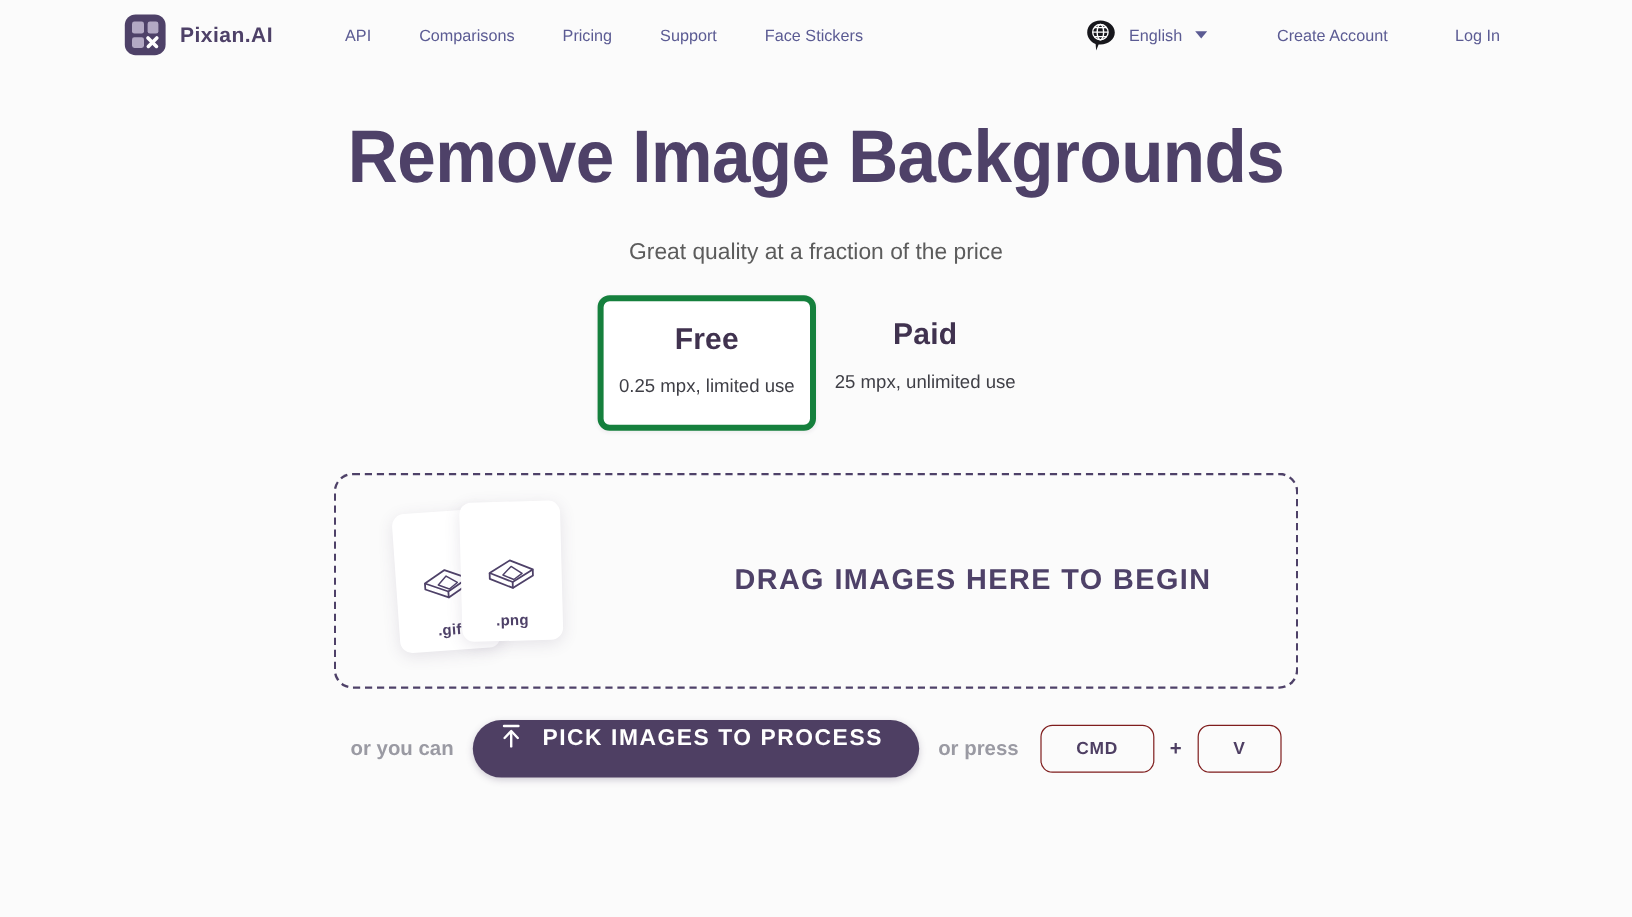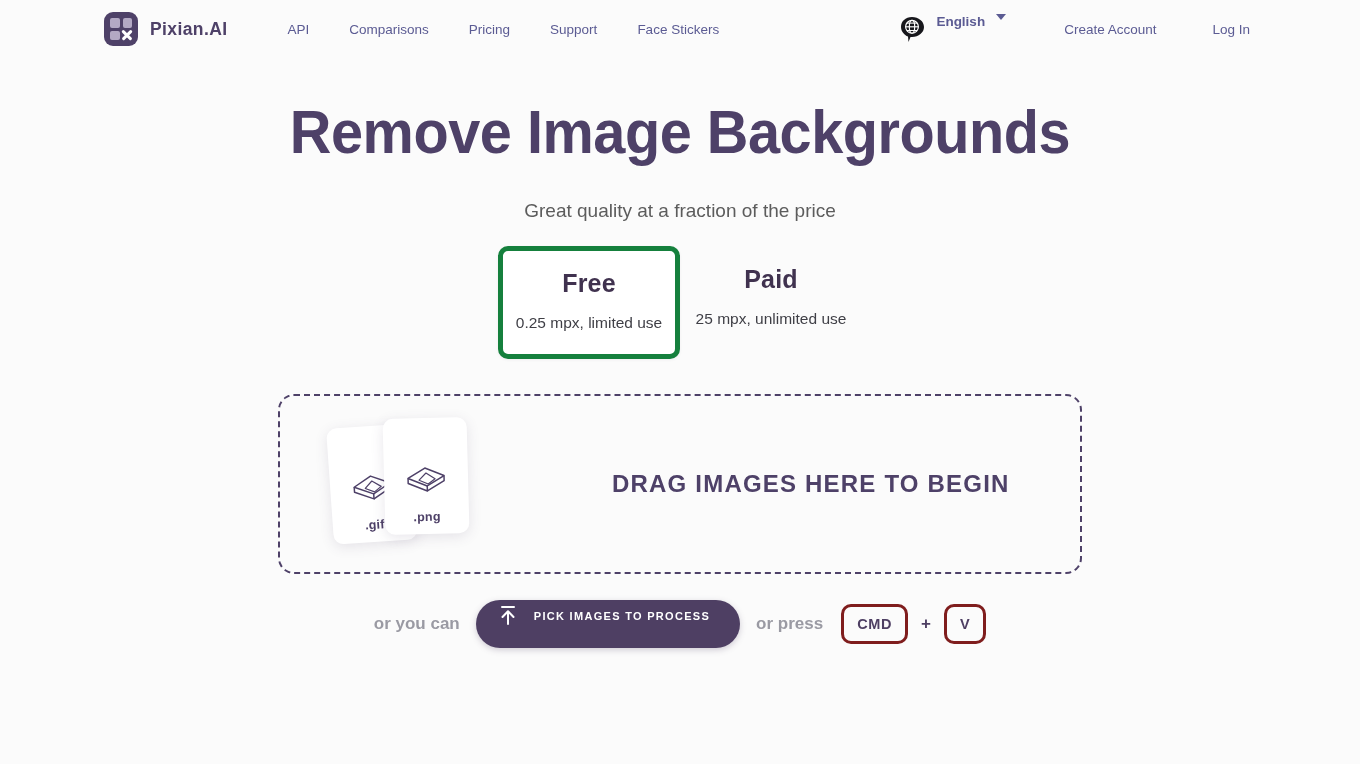--- a/index.html
+++ b/index.html
@@ -87,25 +87,24 @@
   }
 
   .nav-right {
     margin-left: auto;
     display: flex;
     align-items: center;
   }
 
   .lang {
     display: flex;
-    align-items: flex-start;
+    align-items: center;
     gap: 9px;
     padding: 4px 6px;
     cursor: pointer;
-    font-weight: bold;
   }
   .globe-bubble {
     width: 30px;
     height: 30px;
     position: relative;
     flex: none;
   }
   .lang-label {
     font-size: 13.5px;
     color: #5b5b93;
@@ -250,41 +249,41 @@
   }
   .pick-btn {
     margin: 0 16px;
     height: 48px;
     padding: 0 30px 16px 22px;
     border: none;
     border-radius: 24px;
     background: #4e3f63;
     color: #ffffff;
     font-family: "Liberation Sans", sans-serif;
-    font-size: 11px;
+    font-size: 19px;
     font-weight: bold;
     letter-spacing: 1.3px;
     display: flex;
     align-items: center;
     gap: 16px;
     cursor: pointer;
     box-shadow: 0 2px 6px rgba(78,63,99,0.25);
   }
   .keys {
     display: flex;
     align-items: center;
     gap: 0;
     margin-left: 18px;
   }
   .key {
-    border: 3px solid #7f1d1d;
+    border: 1px solid #7f1d1d;
     border-radius: 10px;
     height: 40px;
     min-width: 40px;
-    padding: 0 13px;
+    padding: 0 29px;
     display: flex;
     align-items: center;
     justify-content: center;
     font-size: 14.5px;
     font-weight: bold;
     color: #4e3f63;
     background: #fbfbfb;
     letter-spacing: 0.6px;
   }
   .plus {

